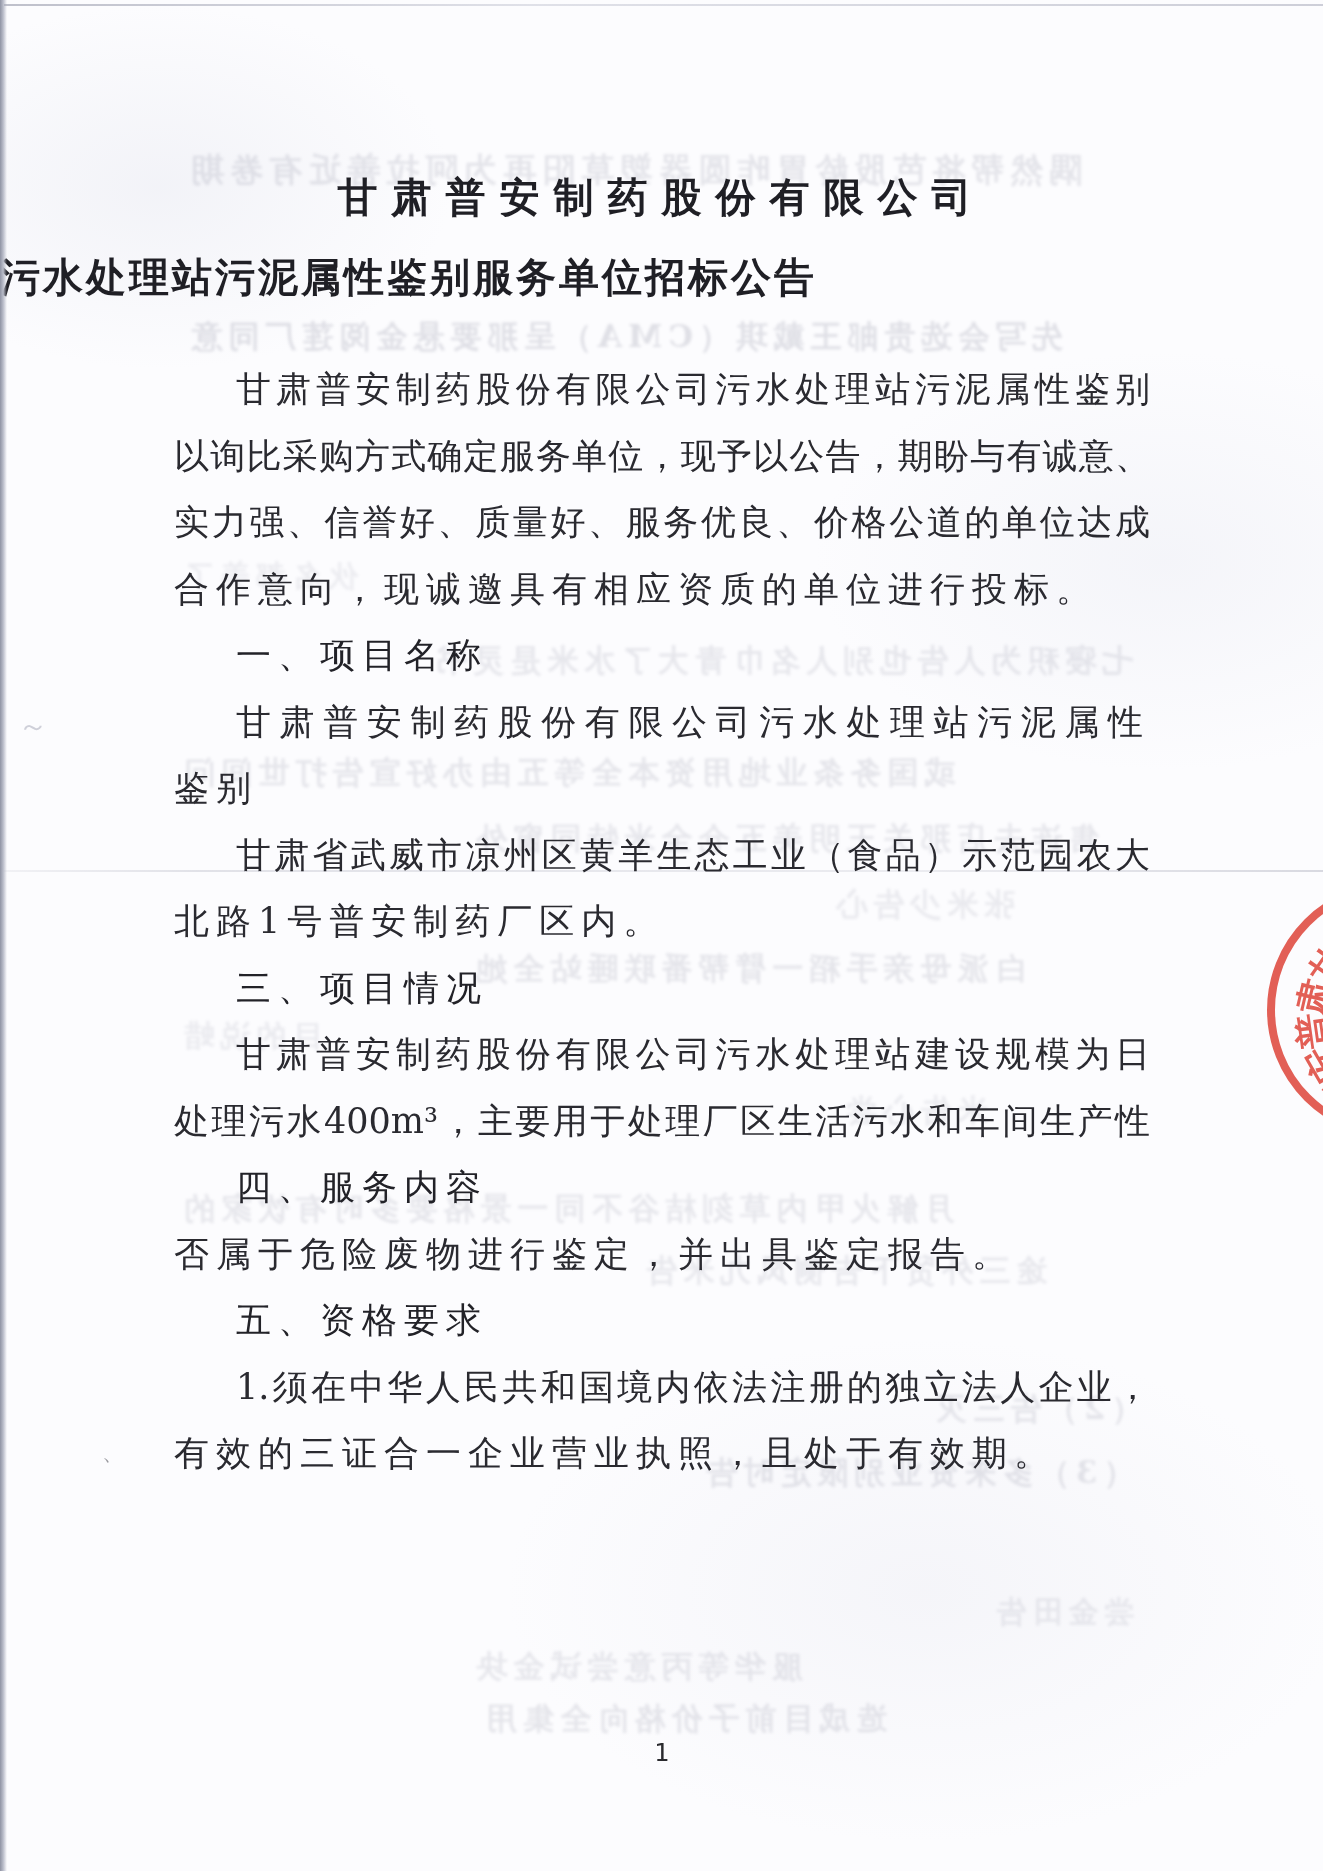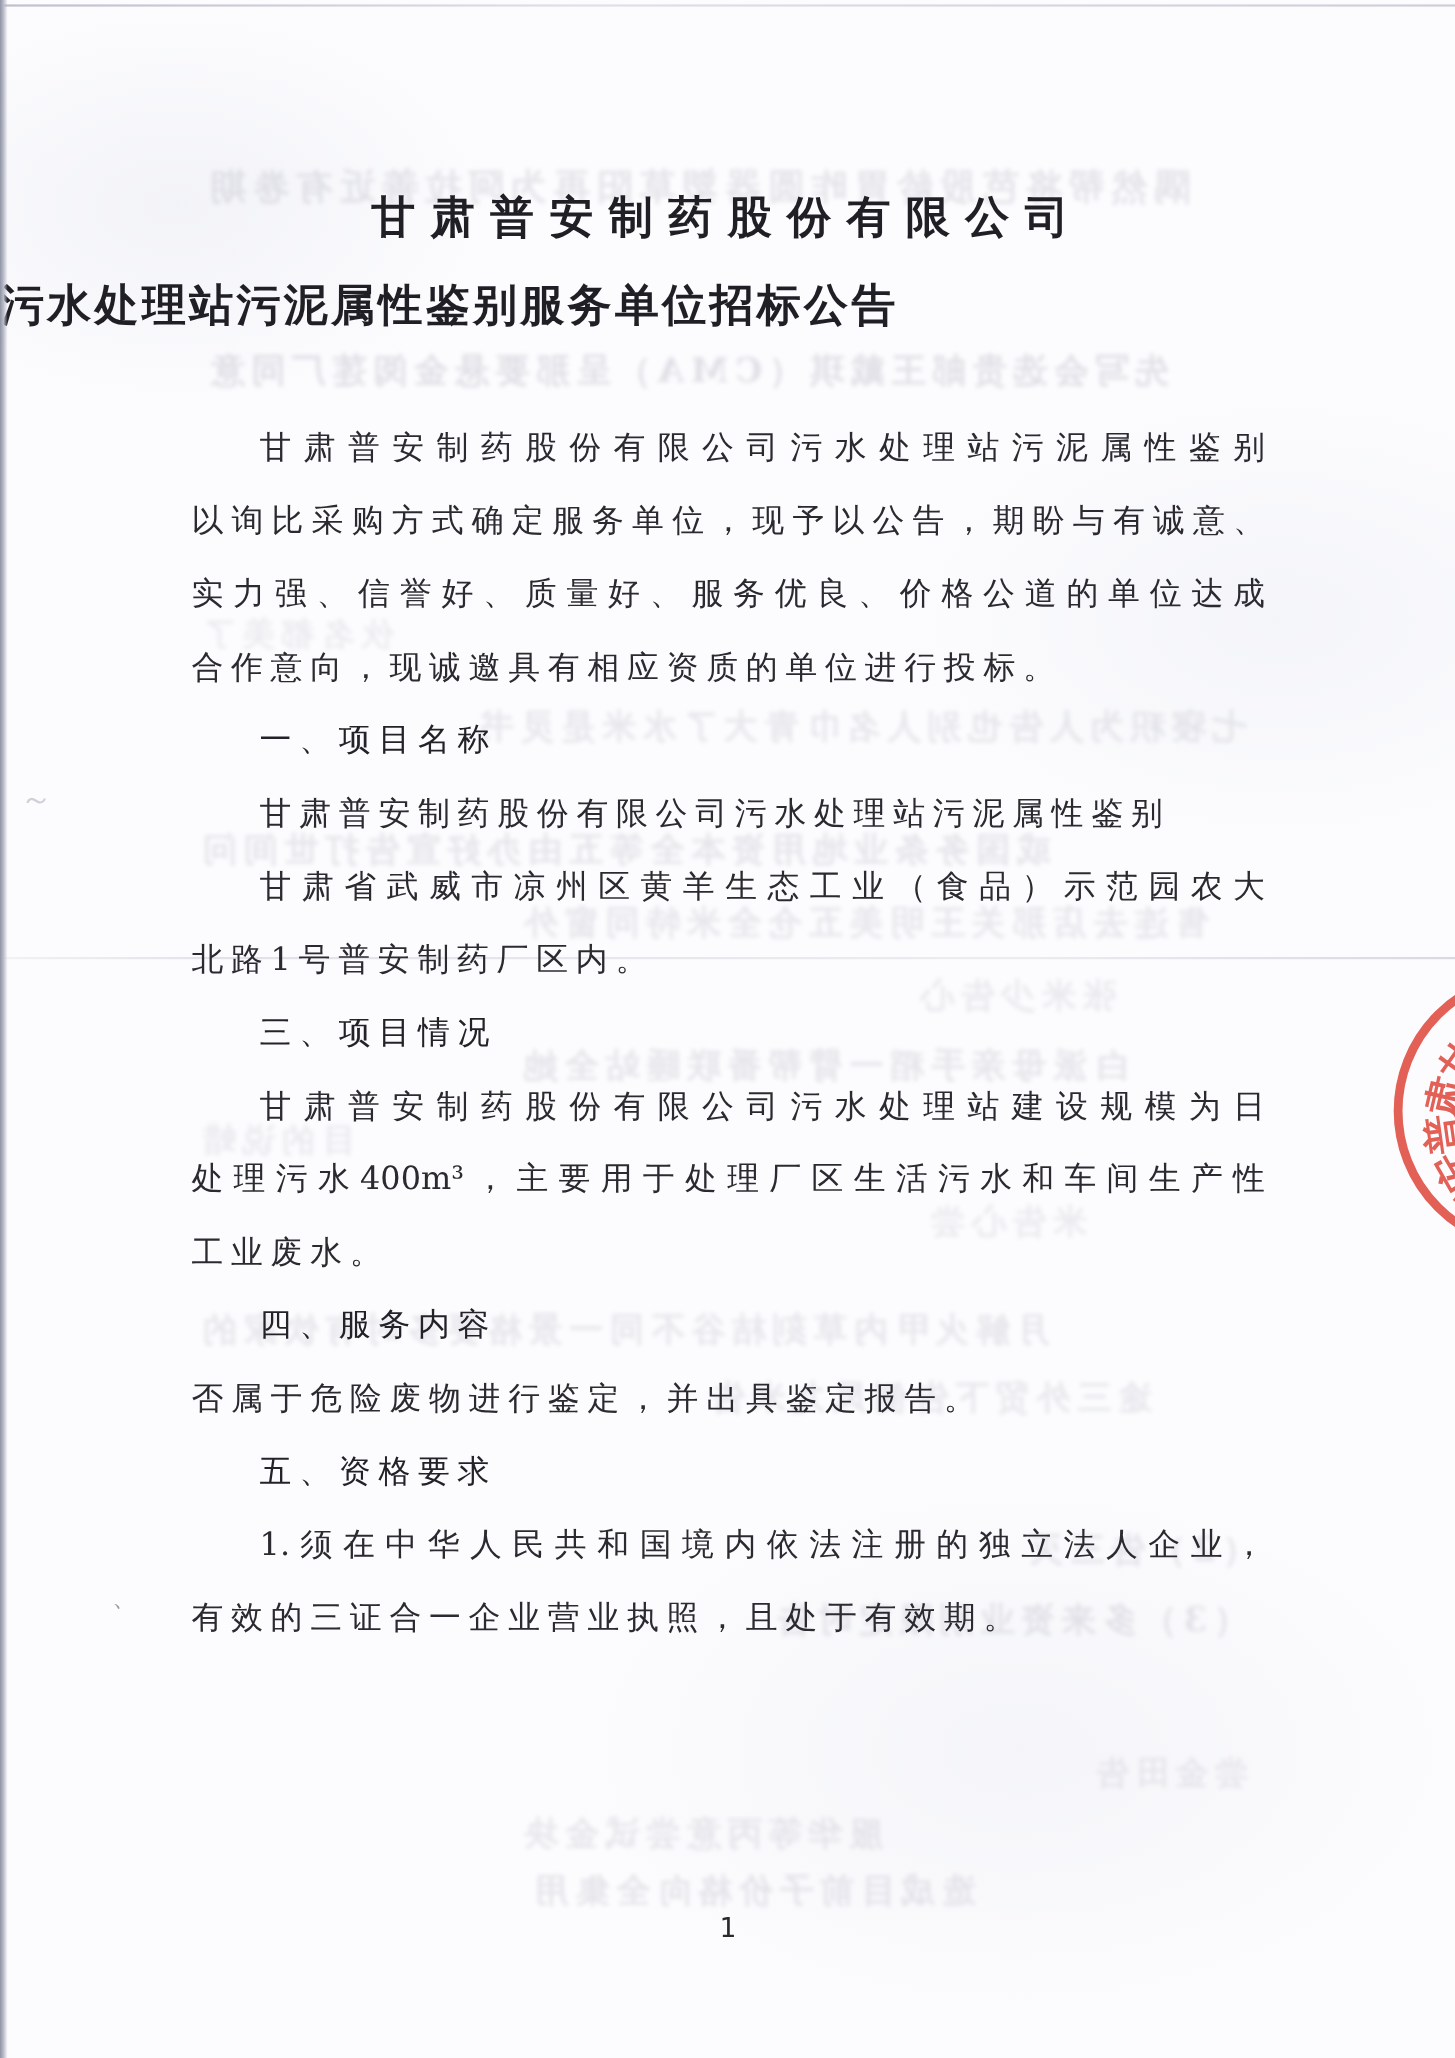--- a/index.html
+++ b/index.html
@@ -26,22 +26,22 @@
 
   .ghost-layer{position:absolute;inset:0;z-index:1;}
   .ghost{position:absolute;transform:scaleX(-1);filter:blur(1.7px);color:#6e7087;
     letter-spacing:6px;white-space:nowrap;font-weight:600;}
 
   .doc-title{position:absolute;top:170px;left:0;width:100%;margin:0;text-align:center;z-index:2;
     font-size:40px;font-weight:700;letter-spacing:14px;color:#1f1f25;}
   .doc-subtitle{position:absolute;top:250px;left:0;width:100%;margin:0;z-index:2;
     font-size:40px;font-weight:700;letter-spacing:3px;color:#1f1f25;}
 
-  .doc-body{position:absolute;left:174px;top:373px;width:976px;z-index:2;
-    font-size:29px;line-height:66.5px;color:#2a2a30;}
+  .doc-body{position:absolute;left:174px;top:356px;width:976px;z-index:2;
+    font-size:35px;line-height:66.5px;color:#2a2a30;}
   .line{text-align:justify;text-align-last:justify;}
   .line.first{text-indent:62px;}
   .line.final{text-align-last:left;letter-spacing:7px;}
   .line.heading{font-weight:400;text-align-last:left;letter-spacing:7px;text-indent:62px;color:#222228;}
 
   .stamp{position:absolute;left:1267px;top:882px;width:256px;height:256px;z-index:3;
     border-radius:50%;border:8px solid;box-sizing:border-box;opacity:.88;filter:blur(.4px);}
   .stamp-char{position:absolute;width:40px;height:40px;font-size:36px;font-weight:700;
     line-height:40px;text-align:center;}
 
@@ -86,21 +86,20 @@
       <div class="line">以询比采购方式确定服务单位，现予以公告，期盼与有诚意、</div>
       <div class="line">实力强、信誉好、质量好、服务优良、价格公道的单位达成</div>
       <div class="line final">合作意向，现诚邀具有相应资质的单位进行投标。</div>
       <div class="line heading">一、项目名称</div>
       <div class="line first final">甘肃普安制药股份有限公司污水处理站污泥属性鉴别</div>
       <div class="line first">甘肃省武威市凉州区黄羊生态工业（食品）示范园农大</div>
       <div class="line final">北路1号普安制药厂区内。</div>
       <div class="line heading">三、项目情况</div>
       <div class="line first">甘肃普安制药股份有限公司污水处理站建设规模为日</div>
       <div class="line">处理污水400m³，主要用于处理厂区生活污水和车间生产性</div>
-      <div class="line final">工业废水。</div>
       <div class="line heading">四、服务内容</div>
       <div class="line final">否属于危险废物进行鉴定，并出具鉴定报告。</div>
       <div class="line heading">五、资格要求</div>
       <div class="line first">1.须在中华人民共和国境内依法注册的独立法人企业，</div>
       <div class="line final">有效的三证合一企业营业执照，且处于有效期。</div>
     </div>
 
   <div class="stamp" style="border-color: rgb(223, 74, 63);">
       <span class="stamp-char" style="left: 33px; top: 55px; transform: rotate(-55deg); color: rgb(223, 74, 63);">甘</span>
       <span class="stamp-char" style="left: 18px; top: 87px; transform: rotate(-77deg); color: rgb(223, 74, 63);">肃</span>

